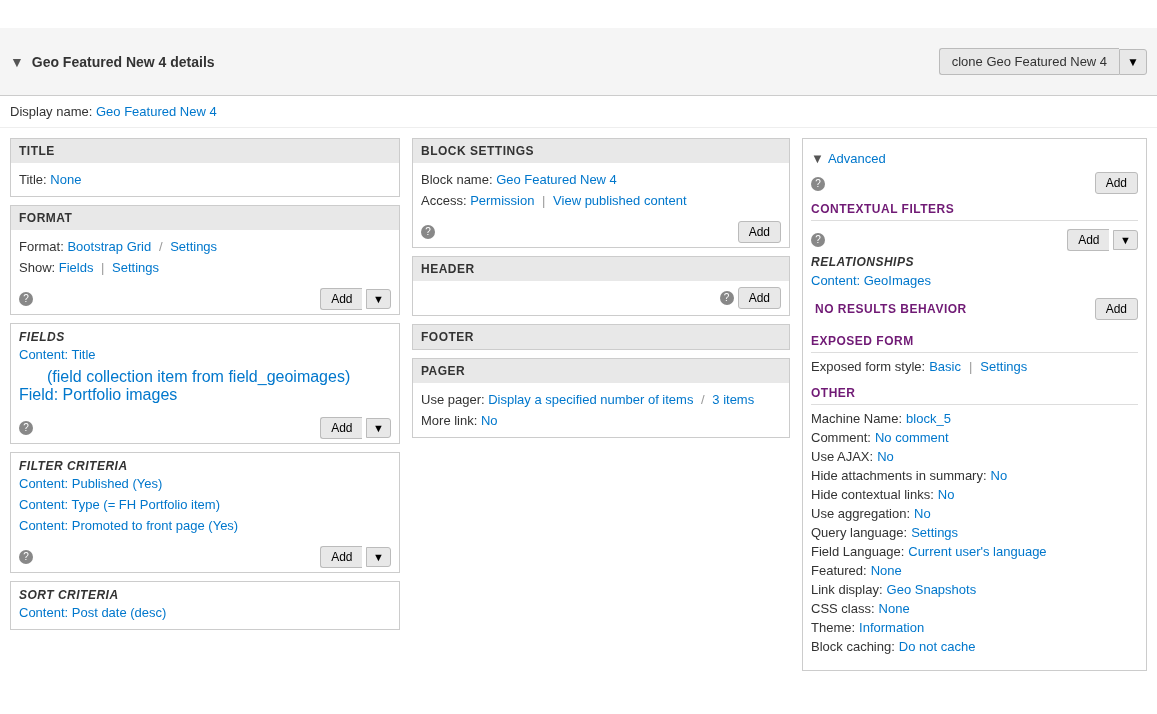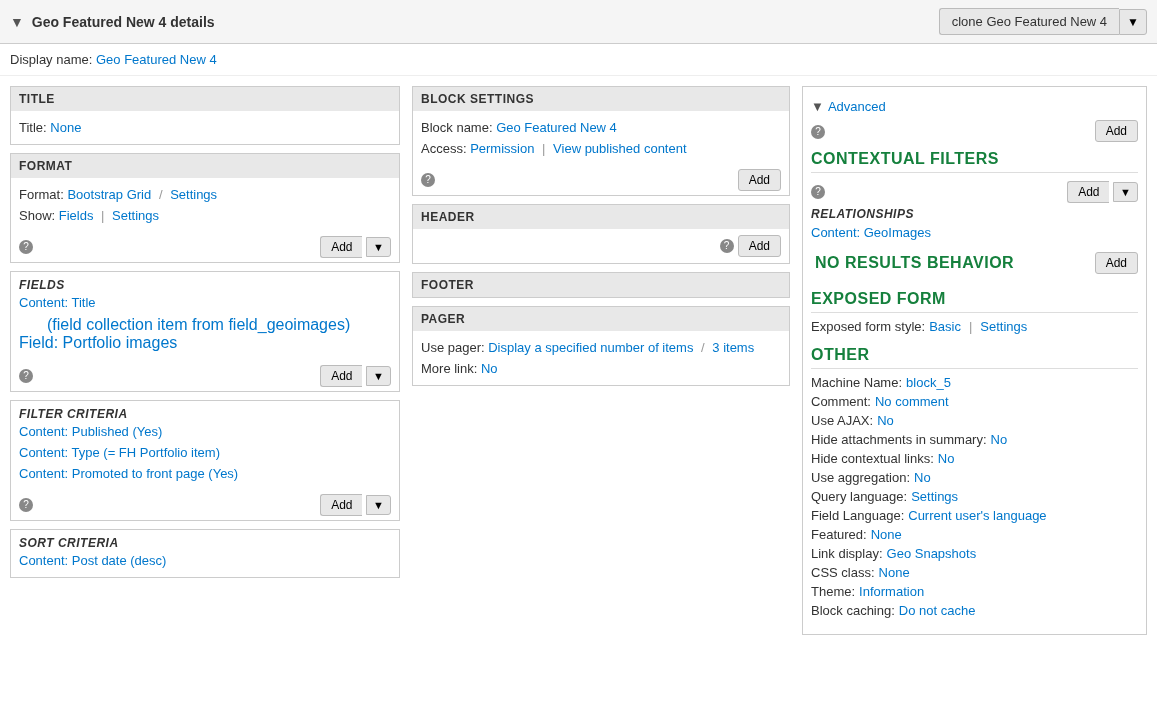--- a/index.html
+++ b/index.html
@@ -1,24 +1,25 @@
 <!DOCTYPE html>
 <html><head>
   <meta charset="utf-8">
   <style>
     * { box-sizing: border-box; margin: 0; padding: 0; }
     body { font-family: Arial, sans-serif; font-size: 13px; color: #333; background: #fff; }
 
     .page-header {
       background: #f5f5f5;
       border-bottom: 1px solid #ccc;
-      padding: 8px 10px;
+      padding: 20px 10px;
       display: flex;
       align-items: center;
       justify-content: space-between;
+      margin-top: 28px;
     }
     .page-title {
       font-size: 14px;
       font-weight: bold;
       color: #333;
     }
     .page-title .arrow { color: #555; margin-right: 4px; }
 
     .clone-btn-wrap {
       display: flex;
@@ -152,26 +153,26 @@
       align-items: center;
       gap: 4px;
       padding: 4px 0;
     }
     .advanced-toggle .arrow { color: #555; }
 
     .right-section {
       margin-bottom: 6px;
     }
     .right-section-title {
-      font-size: 16px;
+      font-size: 12px;
       font-weight: bold;
       text-transform: uppercase;
       letter-spacing: 0.5px;
       padding: 4px 0;
-      color: #15803d;
+      color: #701a75;
       border-bottom: 1px solid #ddd;
       margin-bottom: 4px;
     }
     .right-row {
       padding: 2px 0;
       font-size: 13px;
       color: #555;
       display: flex;
       align-items: flex-start;
       gap: 4px;

